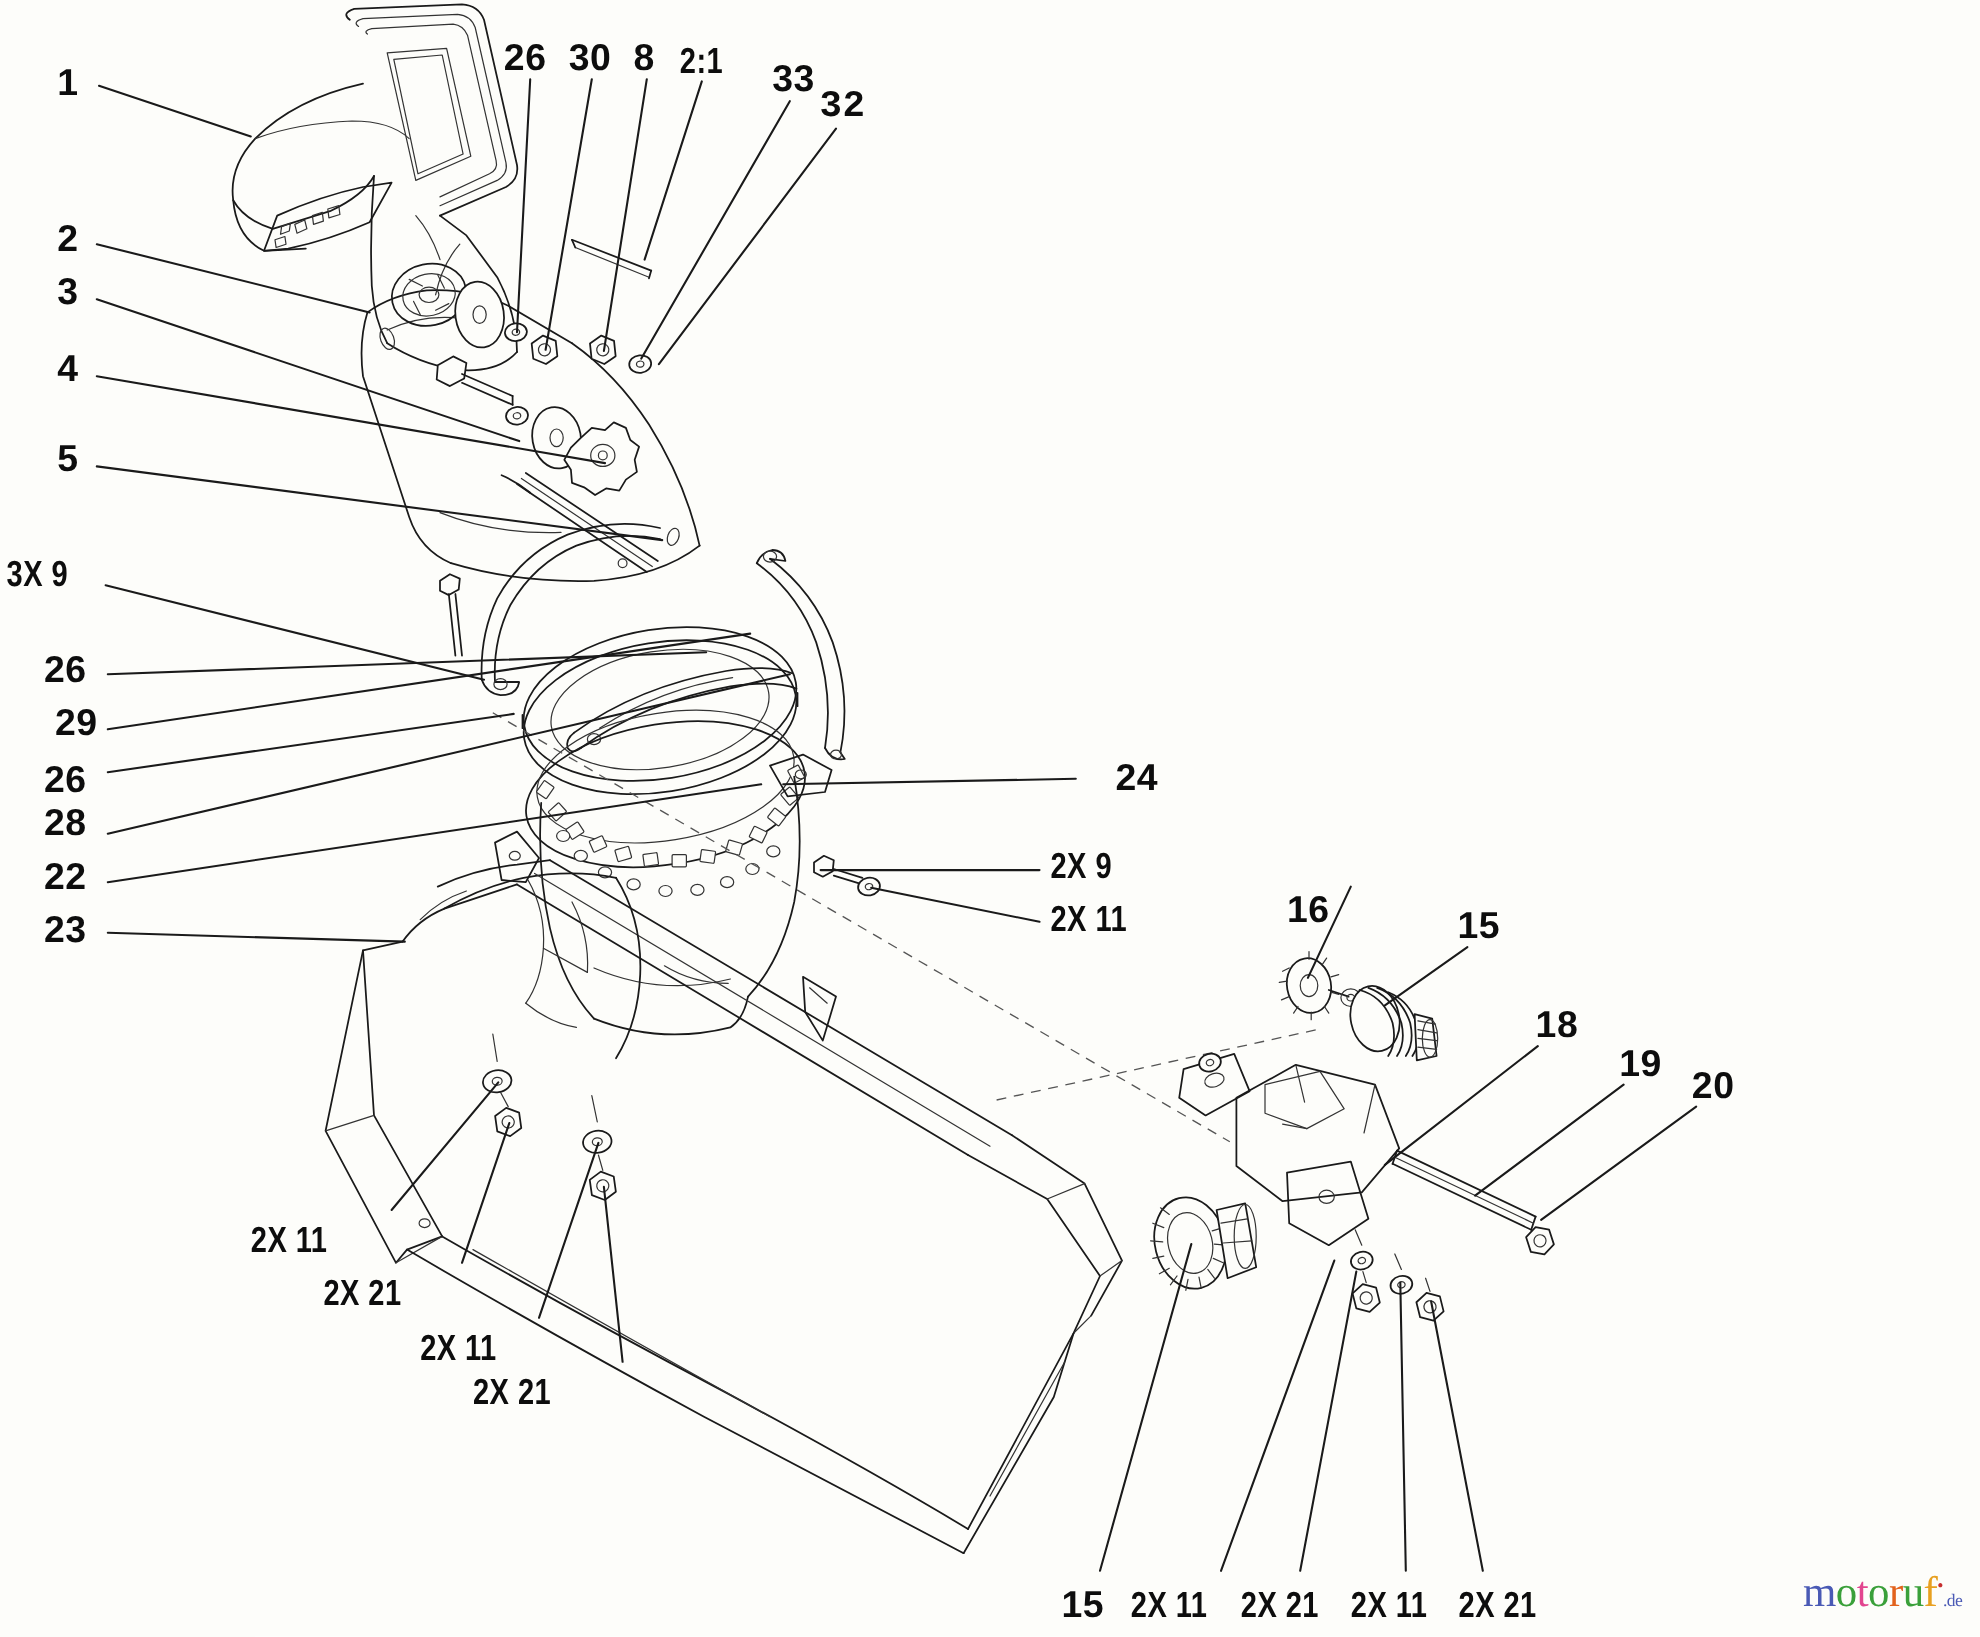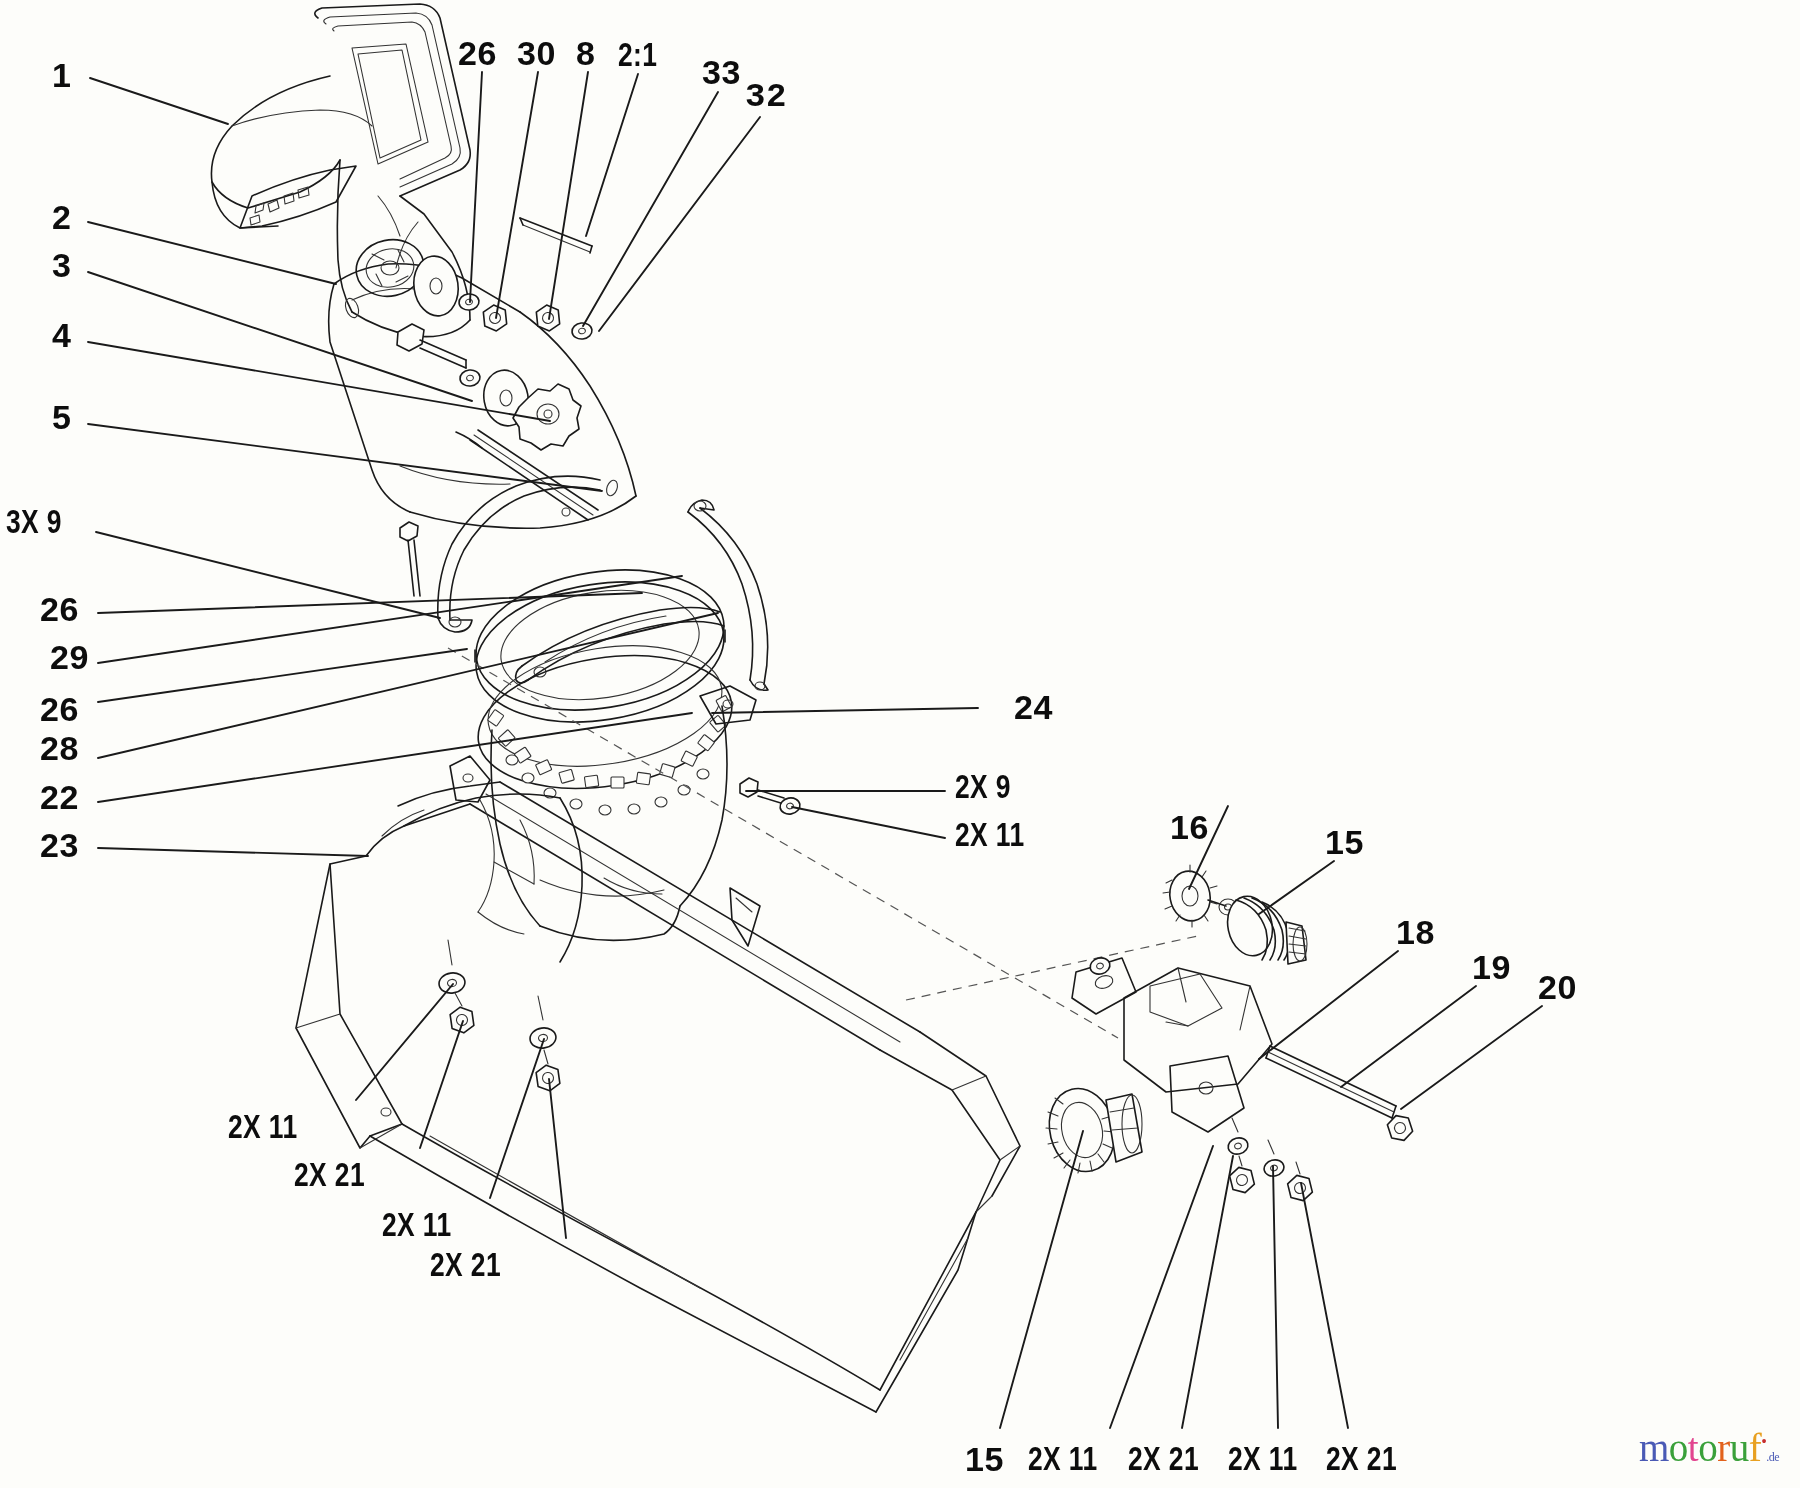--- a/index.html
+++ b/index.html
@@ -49,21 +49,21 @@
     letter-spacing: -0.5px;
   }
   #logo .l1 { color: #4a5ab5; }
   #logo .l2 { color: #3aa03a; }
   #logo .l3 { color: #e2458f; }
   #logo .l4 { color: #3aa03a; }
   #logo .l5 { color: #e2621c; }
   #logo .l6 { color: #3aa03a; }
   #logo .l7 { color: #e8a020; }
   #logo .dot { color: #c62f2f; font-size: 16px; vertical-align: super; }
-  #logo .de { color: #4a5ab5; font-size: 12px; }
+  #logo .de { color: #4a5ab5; font-size: 16px; }
   svg { display: block; }
 </style>
 </head>
 <body>
 
 <div id="page">
 
   <svg id="artwork" viewBox="0 0 1800 1488" xmlns="http://www.w3.org/2000/svg">
     <defs>
       <style>

